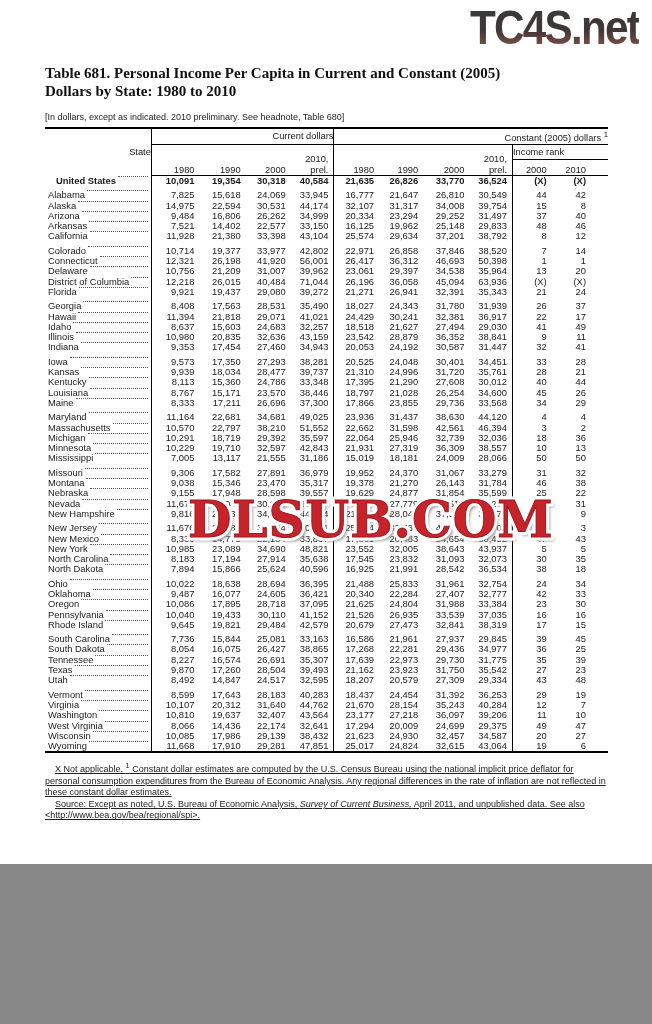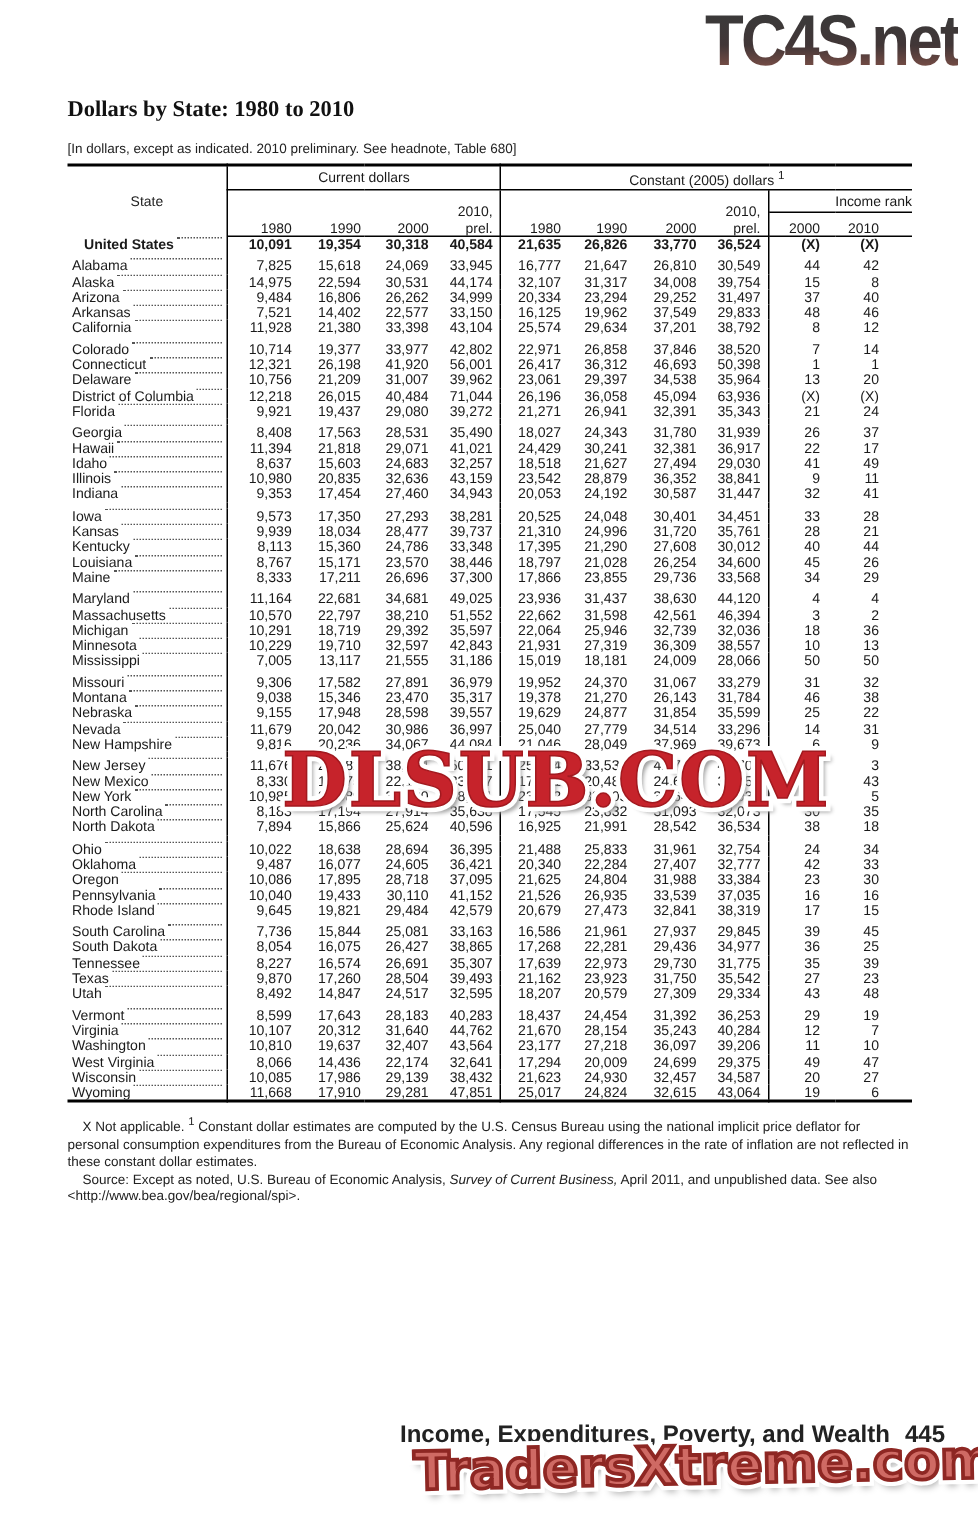--- a/index.html
+++ b/index.html
@@ -1,45 +1,45 @@
 <!DOCTYPE html>
 <html><head>
 <meta charset="utf-8">
 <style>
   html,body{margin:0;padding:0;background:#888;}
-  .page{position:relative;width:652px;height:1024px;background:#fff;margin:0 auto;
+  .page{position:relative;width:652px;height:864px;background:#fff;margin:0 auto;
         font-family:"Liberation Sans",sans-serif;color:#1a1a1a;overflow:hidden;}
   .content{position:absolute;left:45px;top:64px;width:563px;}
   .title{font-family:"Liberation Serif",serif;font-weight:bold;font-size:15px;line-height:18px;color:#111;}
   .headnote{font-size:9px;margin-top:12px;color:#222;}
   table{border-collapse:collapse;table-layout:fixed;width:563px;margin-top:5px;
         border-top:2px solid #000;border-bottom:2px solid #000;}
   col.w-state{width:106px}col.w-c{width:45px}col.w-c2{width:46px}
   col.w-k{width:42px}col.w-k2{width:44px}col.w-k3{width:46px}
   col.w-r{width:44px}col.w-r2{width:51px}
   th,td{padding:0;font-weight:normal;font-size:9.4px;line-height:10.3px;white-space:nowrap;overflow:hidden;}
   thead th{font-size:9.3px;}
-  .hr1 th{height:15px;vertical-align:middle;}
+  .hr1 th{height:15px;vertical-align:middle;text-align:right;}
   .b-bot{border-bottom:1px solid #000;}
   .b-left{border-left:1px solid #000;}
   .b-right{border-right:1px solid #000;}
   .yr{vertical-align:bottom;text-align:right;height:15px;}
   .state-h{text-align:center;vertical-align:middle;}
   td.state{text-align:left;border-right:1px solid #000;}
   td.state .cellflex{display:flex;align-items:flex-start;padding-left:3px;}
   tr.us td.state .cellflex{padding-left:11px;}
   .nm{flex:0 0 auto;}
   .leader{flex:1 1 auto;border-bottom:1px dotted #555;margin:0 3px 2px 2px;min-width:4px;}
   td.num{text-align:right;}
   .pr2{padding-right:2px}.pr5{padding-right:5px}.pr10{padding-right:10px}.pr22{padding-right:22px}
   tr.us td{font-weight:bold;}
   tr.spacer td{height:4px;line-height:4px;font-size:1px;}
   tbody td{height:10.3px;}
   .footnotes{margin-top:7px;font-size:9px;line-height:11.5px;color:#222;}
-  .footnotes p{margin:0;text-indent:10px;}
+  .footnotes p{margin:0;text-indent:10px;text-decoration:underline;}
   .src-italic{font-style:italic;}
   .footer-line{position:absolute;top:948px;right:22px;font-size:16px;font-weight:bold;color:#222;}
   .footer-line .pgnum{margin-left:10px;}
   .census-line{position:absolute;top:964px;left:55px;font-size:9.5px;color:#333;}
   
   .wm{position:absolute;white-space:nowrap;}
   .wm span{position:absolute;left:0;top:0;white-space:nowrap;}
   .wm-tc4s{top:0px;right:6px;height:60px;width:200px;
     font-family:"Liberation Sans",sans-serif;font-weight:bold;font-size:48px;letter-spacing:-2px;
     transform:scaleX(.88);transform-origin:top right;}
@@ -56,20 +56,21 @@
 </style>
 </head>
 <body>
 
 <div class="page">
 
   <div class="wm wm-tc4s"><span class="grad">TC4S.net</span></div>
 
   <div class="content">
     <div class="title">
+      <div>Table 681. Personal Income Per Capita in Current and Constant (2005)</div>
       <div>Dollars by State: 1980 to 2010</div>
     </div>
     <div class="headnote">[In dollars, except as indicated. 2010 preliminary. See headnote, Table 680]</div>
 
     <table>
       <colgroup>
         <col class="w-state">
           <col class="w-c">
           <col class="w-c2">
           <col class="w-c">
@@ -95,21 +96,21 @@
             <div>2010,</div>
             <div>prel.</div>
           </th>
           <th class="yr pr2 b-bot" rowspan="2">1980</th>
           <th class="yr pr2 b-bot" rowspan="2">1990</th>
           <th class="yr pr2 b-bot" rowspan="2">2000</th>
           <th class="yr pr5 b-bot b-right" rowspan="2">
             <div>2010,</div>
             <div>prel.</div>
           </th>
-          <th class="b-bot" colspan="2" style="text-align:right;height:14px;vertical-align:middle;margin-left:44px;">Income rank</th>
+          <th class="b-bot" colspan="2" style="text-align:left;height:14px;vertical-align:middle;margin-left:44px;">Income rank</th>
         </tr>
         <tr>
           <th class="yr pr10 b-bot">2000</th>
           <th class="yr pr22 b-bot">2010</th>
         </tr>
       </thead>
       <tbody id="tb">
           <tr class="us">
             <td class="state">
               <span class="cellflex">
@@ -201,21 +202,21 @@
                 <span class="nm">Arkansas</span>
                 <span class="leader"></span>
               </span>
             </td>
             <td class="num pr2">7,521</td>
             <td class="num pr2">14,402</td>
             <td class="num pr2">22,577</td>
             <td class="num pr5 b-right">33,150</td>
             <td class="num pr2">16,125</td>
             <td class="num pr2">19,962</td>
-            <td class="num pr2">37,549</td>
+            <td class="num pr2">25,148</td>
             <td class="num pr5 b-right">29,833</td>
             <td class="num pr10">48</td>
             <td class="num pr22">46</td>
           </tr>
           <tr>
             <td class="state">
               <span class="cellflex">
                 <span class="nm">California</span>
                 <span class="leader"></span>
               </span>

